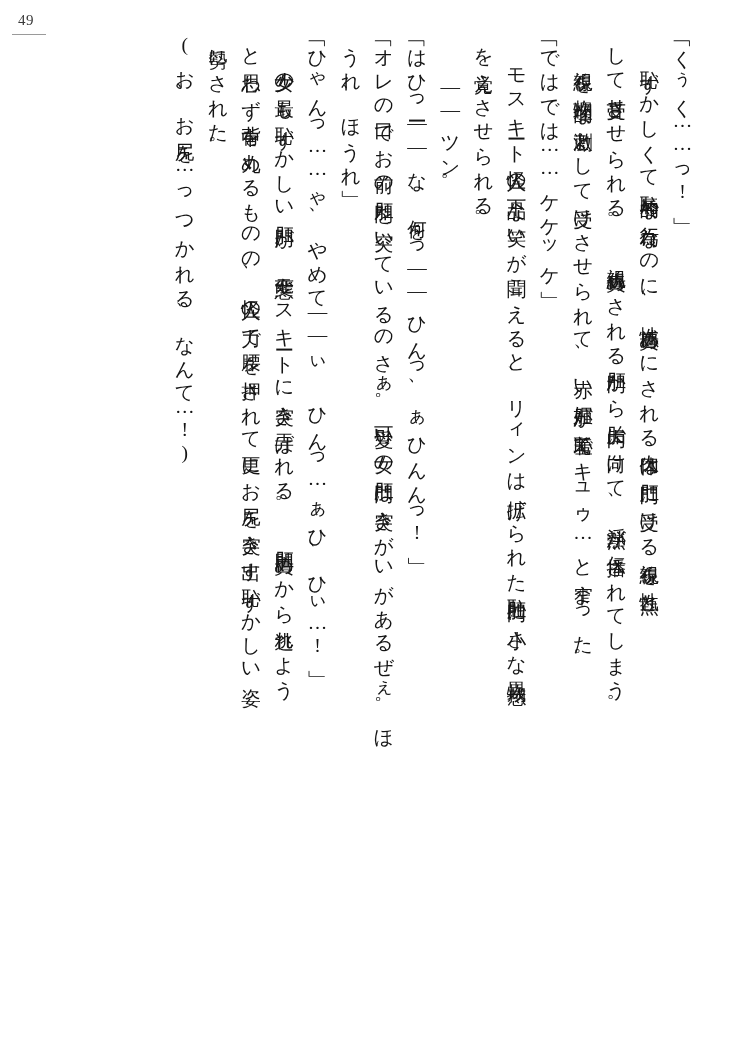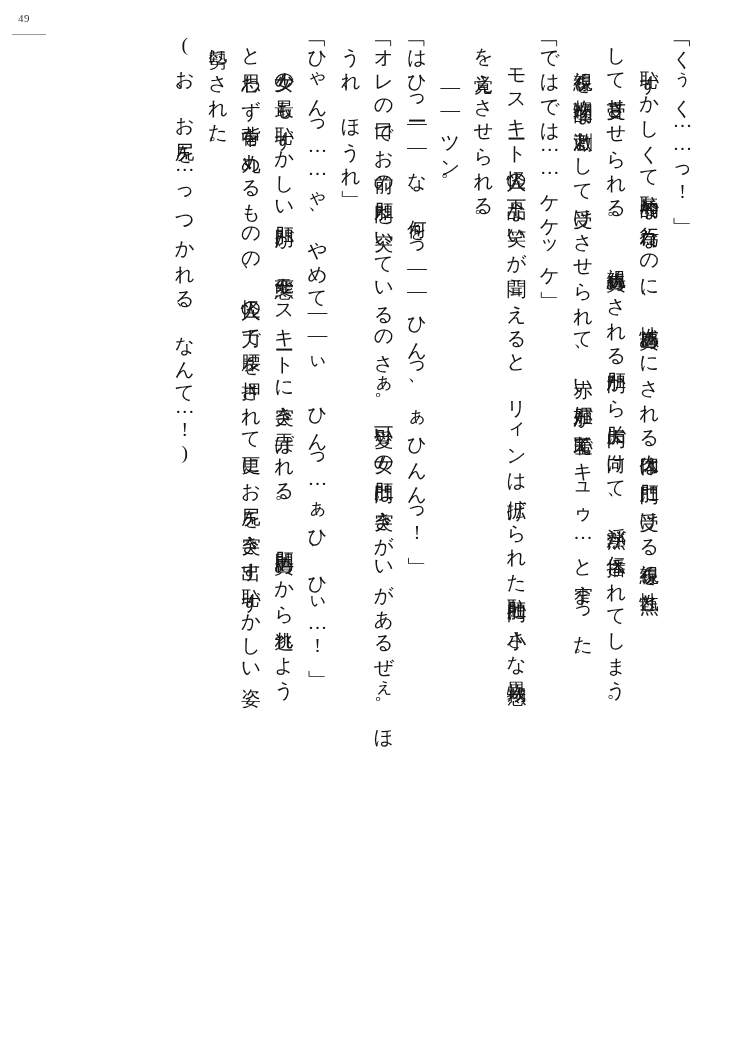--- a/index.html
+++ b/index.html
@@ -21,21 +21,21 @@
     top: 0;
     width: 736px;
     height: 1038px;
     background: #ffffff;
   }
   
   #page-number {
     position: absolute;
     left: 18px;
     top: 12px;
-    font-size: 11px;
+    font-size: 15px;
     color: #3a3a3a;
     font-family: "Liberation Serif", "DejaVu Serif", serif;
     letter-spacing: 0.5px;
   }
   #page-number-rule {
     position: absolute;
     left: 12px;
     top: 34px;
     width: 34px;
     height: 1px;

